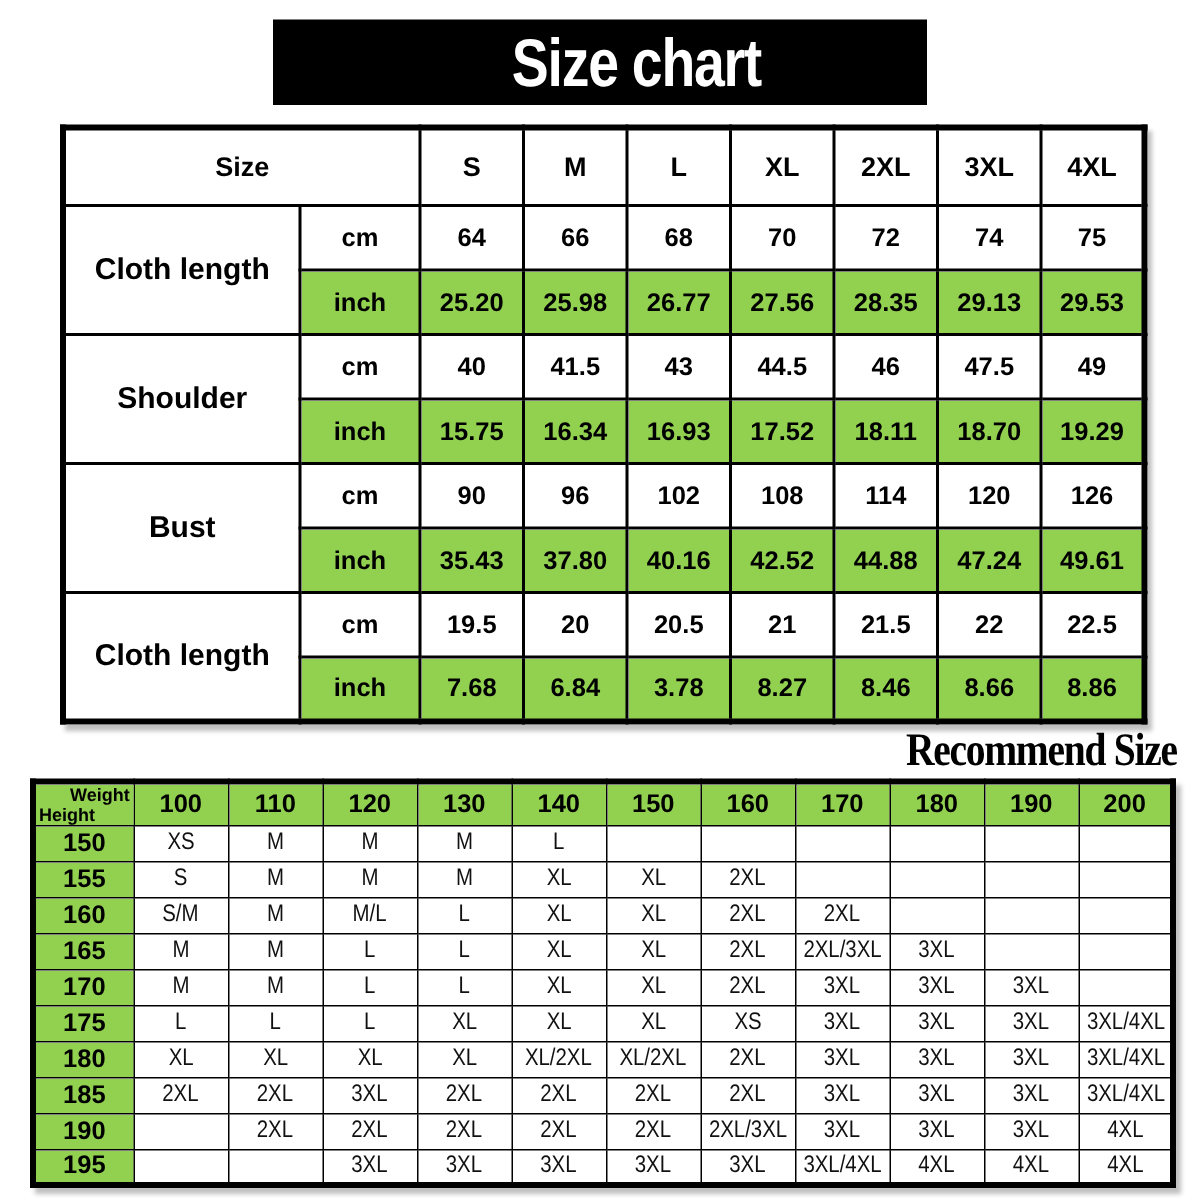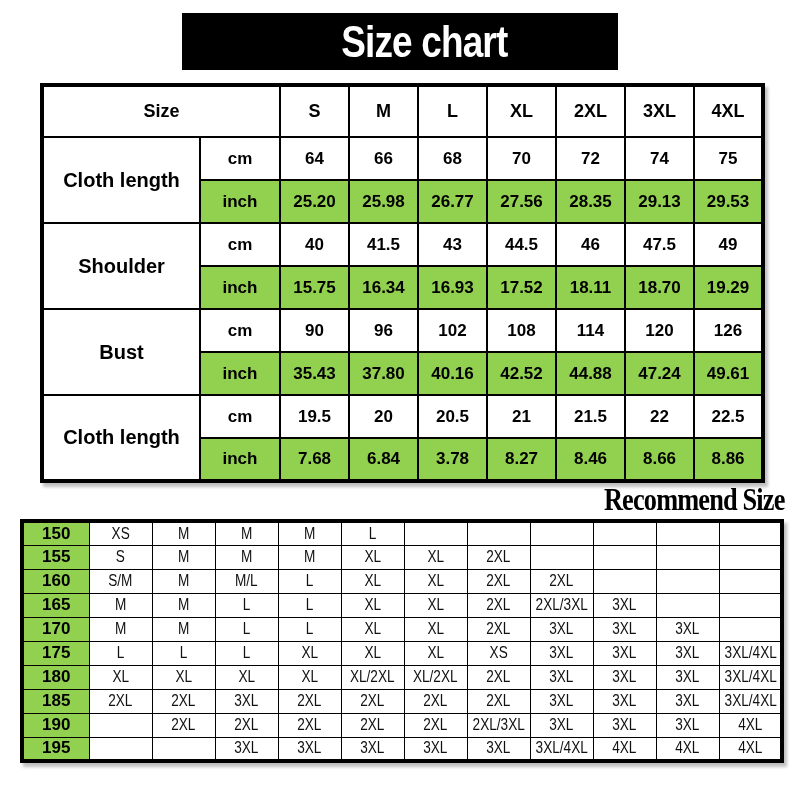--- a/index.html
+++ b/index.html
@@ -237,20 +237,37 @@
   <div class="sub-title">
     <span>Recommend Size</span>
   </div>
 
   <table class="rec-table">
     <colgroup>
       <col style="width:67px">
       <col span="11" style="width:63px">
     </colgroup>
     <tbody id="rec-table-body">
+        <tr class="head">
+          <td class="hdr corner">
+            <span class="cw">Weight</span>
+            <span class="ch">Height</span>
+          </td>
+          <td class="hdr">100</td>
+          <td class="hdr">110</td>
+          <td class="hdr">120</td>
+          <td class="hdr">130</td>
+          <td class="hdr">140</td>
+          <td class="hdr">150</td>
+          <td class="hdr">160</td>
+          <td class="hdr">170</td>
+          <td class="hdr">180</td>
+          <td class="hdr">190</td>
+          <td class="hdr">200</td>
+        </tr>
         <tr>
           <td class="hdr">150</td>
           <td class="val"><span>XS</span></td>
           <td class="val"><span>M</span></td>
           <td class="val"><span>M</span></td>
           <td class="val"><span>M</span></td>
           <td class="val"><span>L</span></td>
           <td class="val"></td>
           <td class="val"></td>
           <td class="val"></td>

